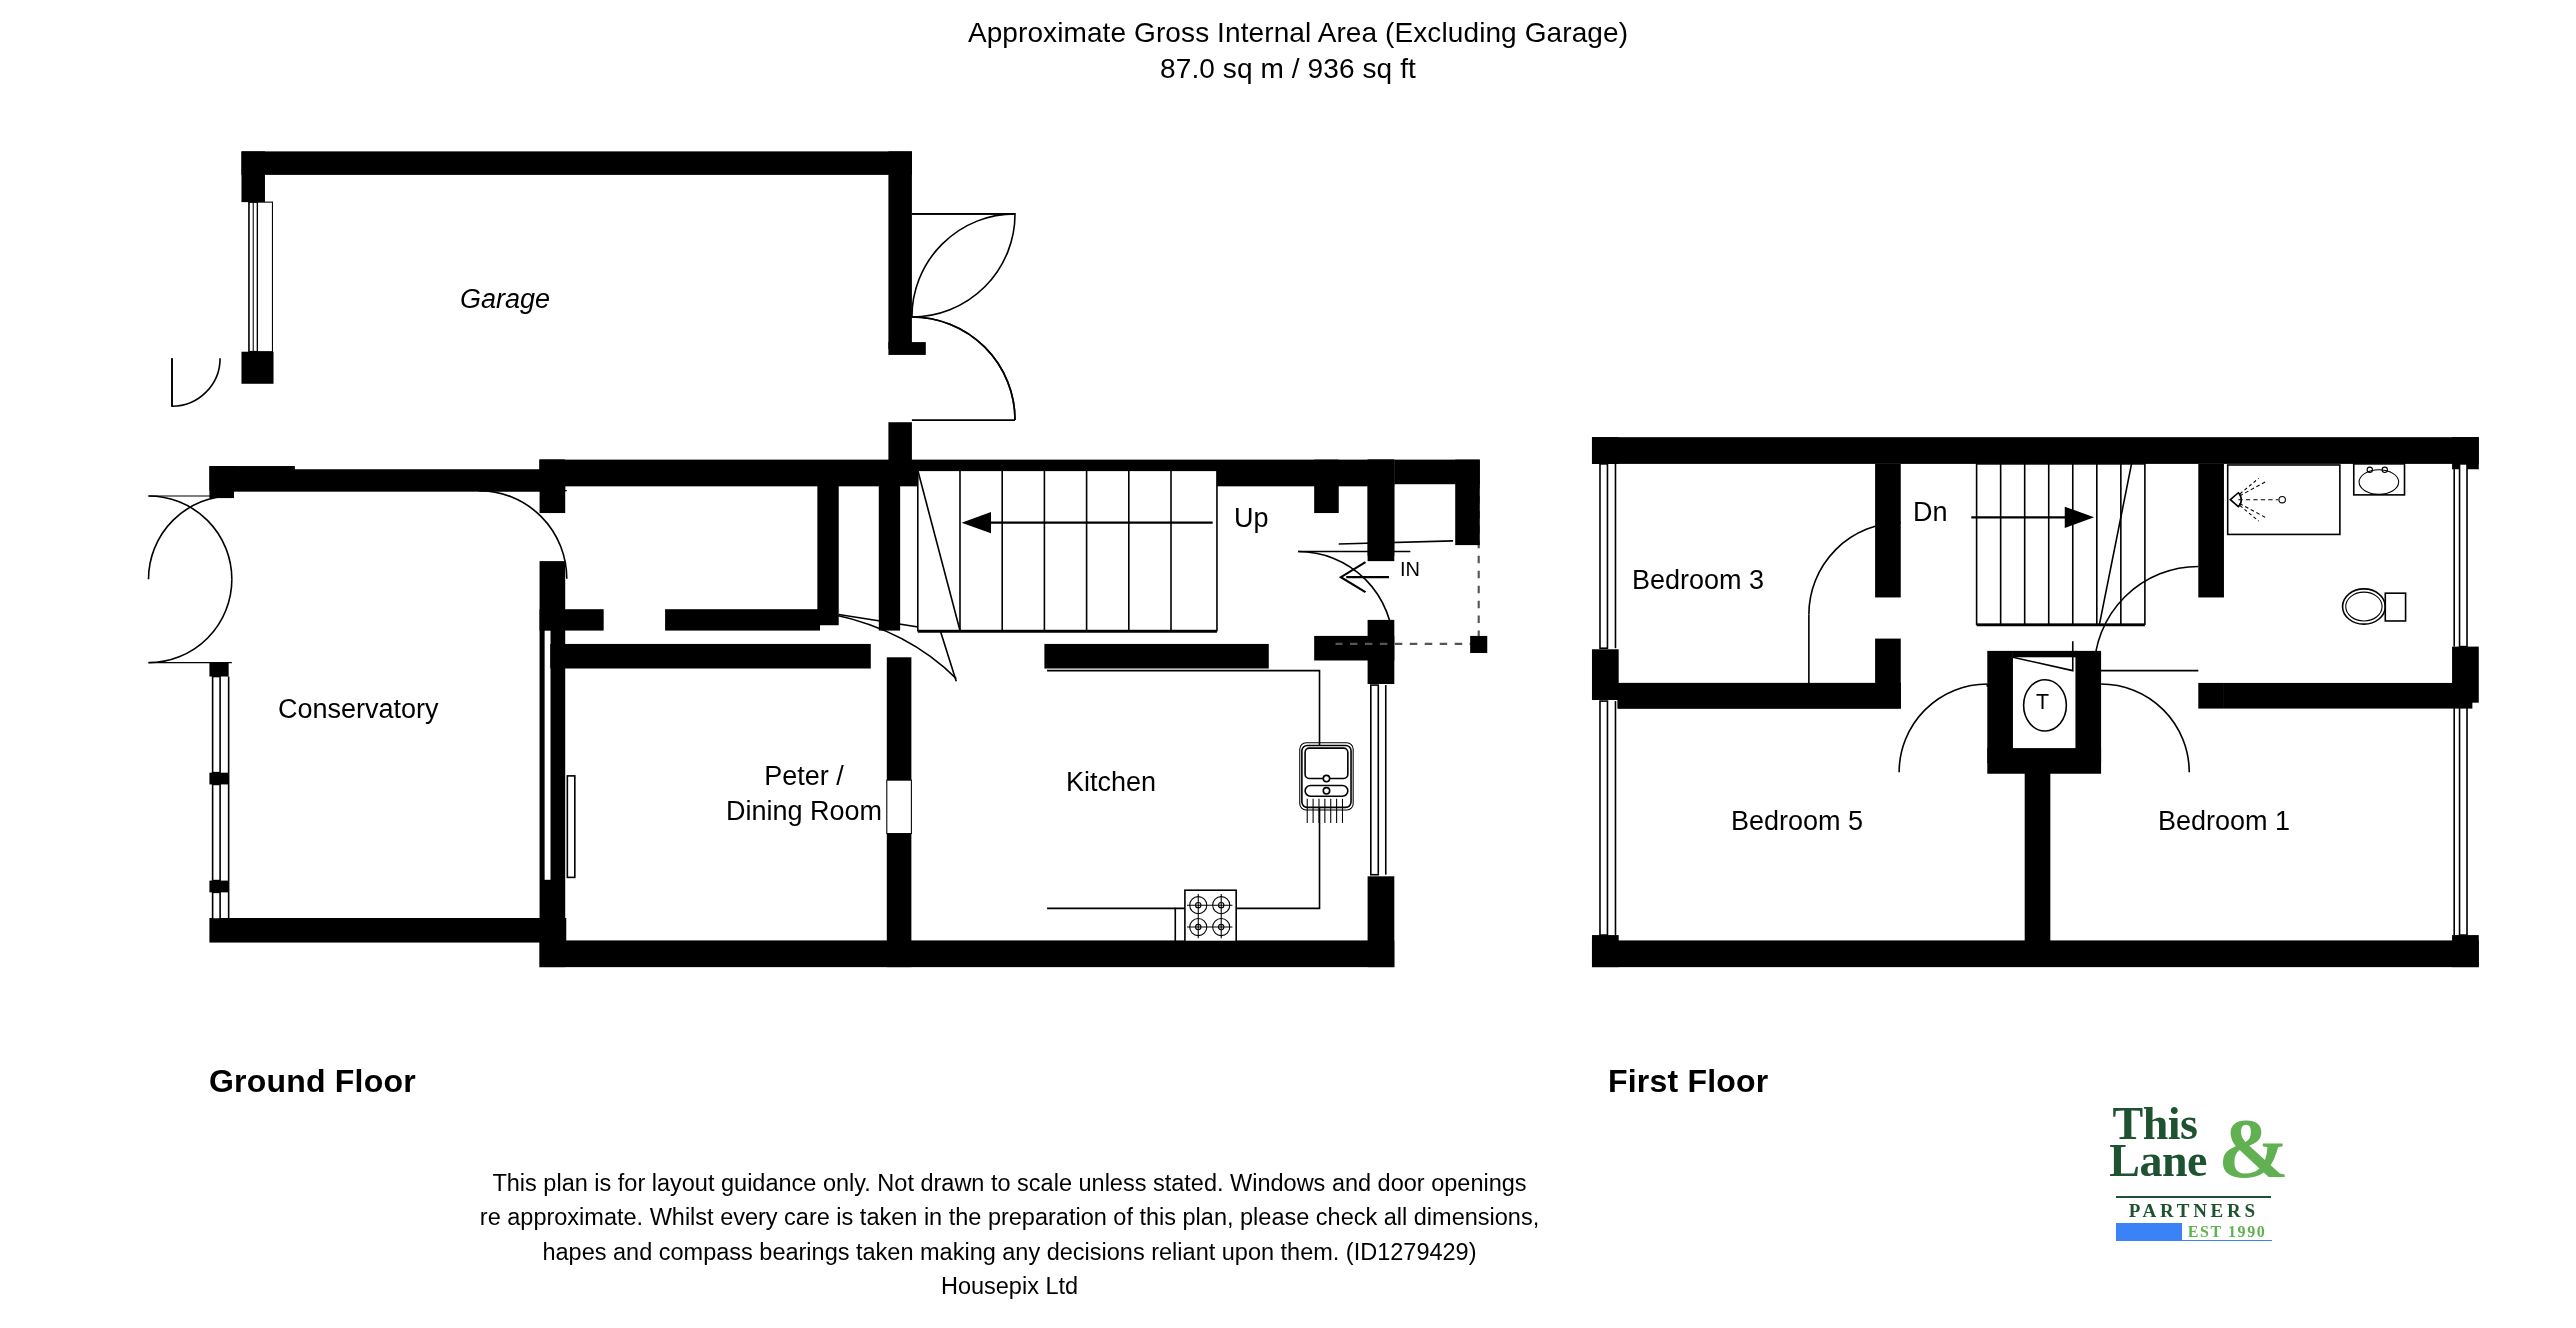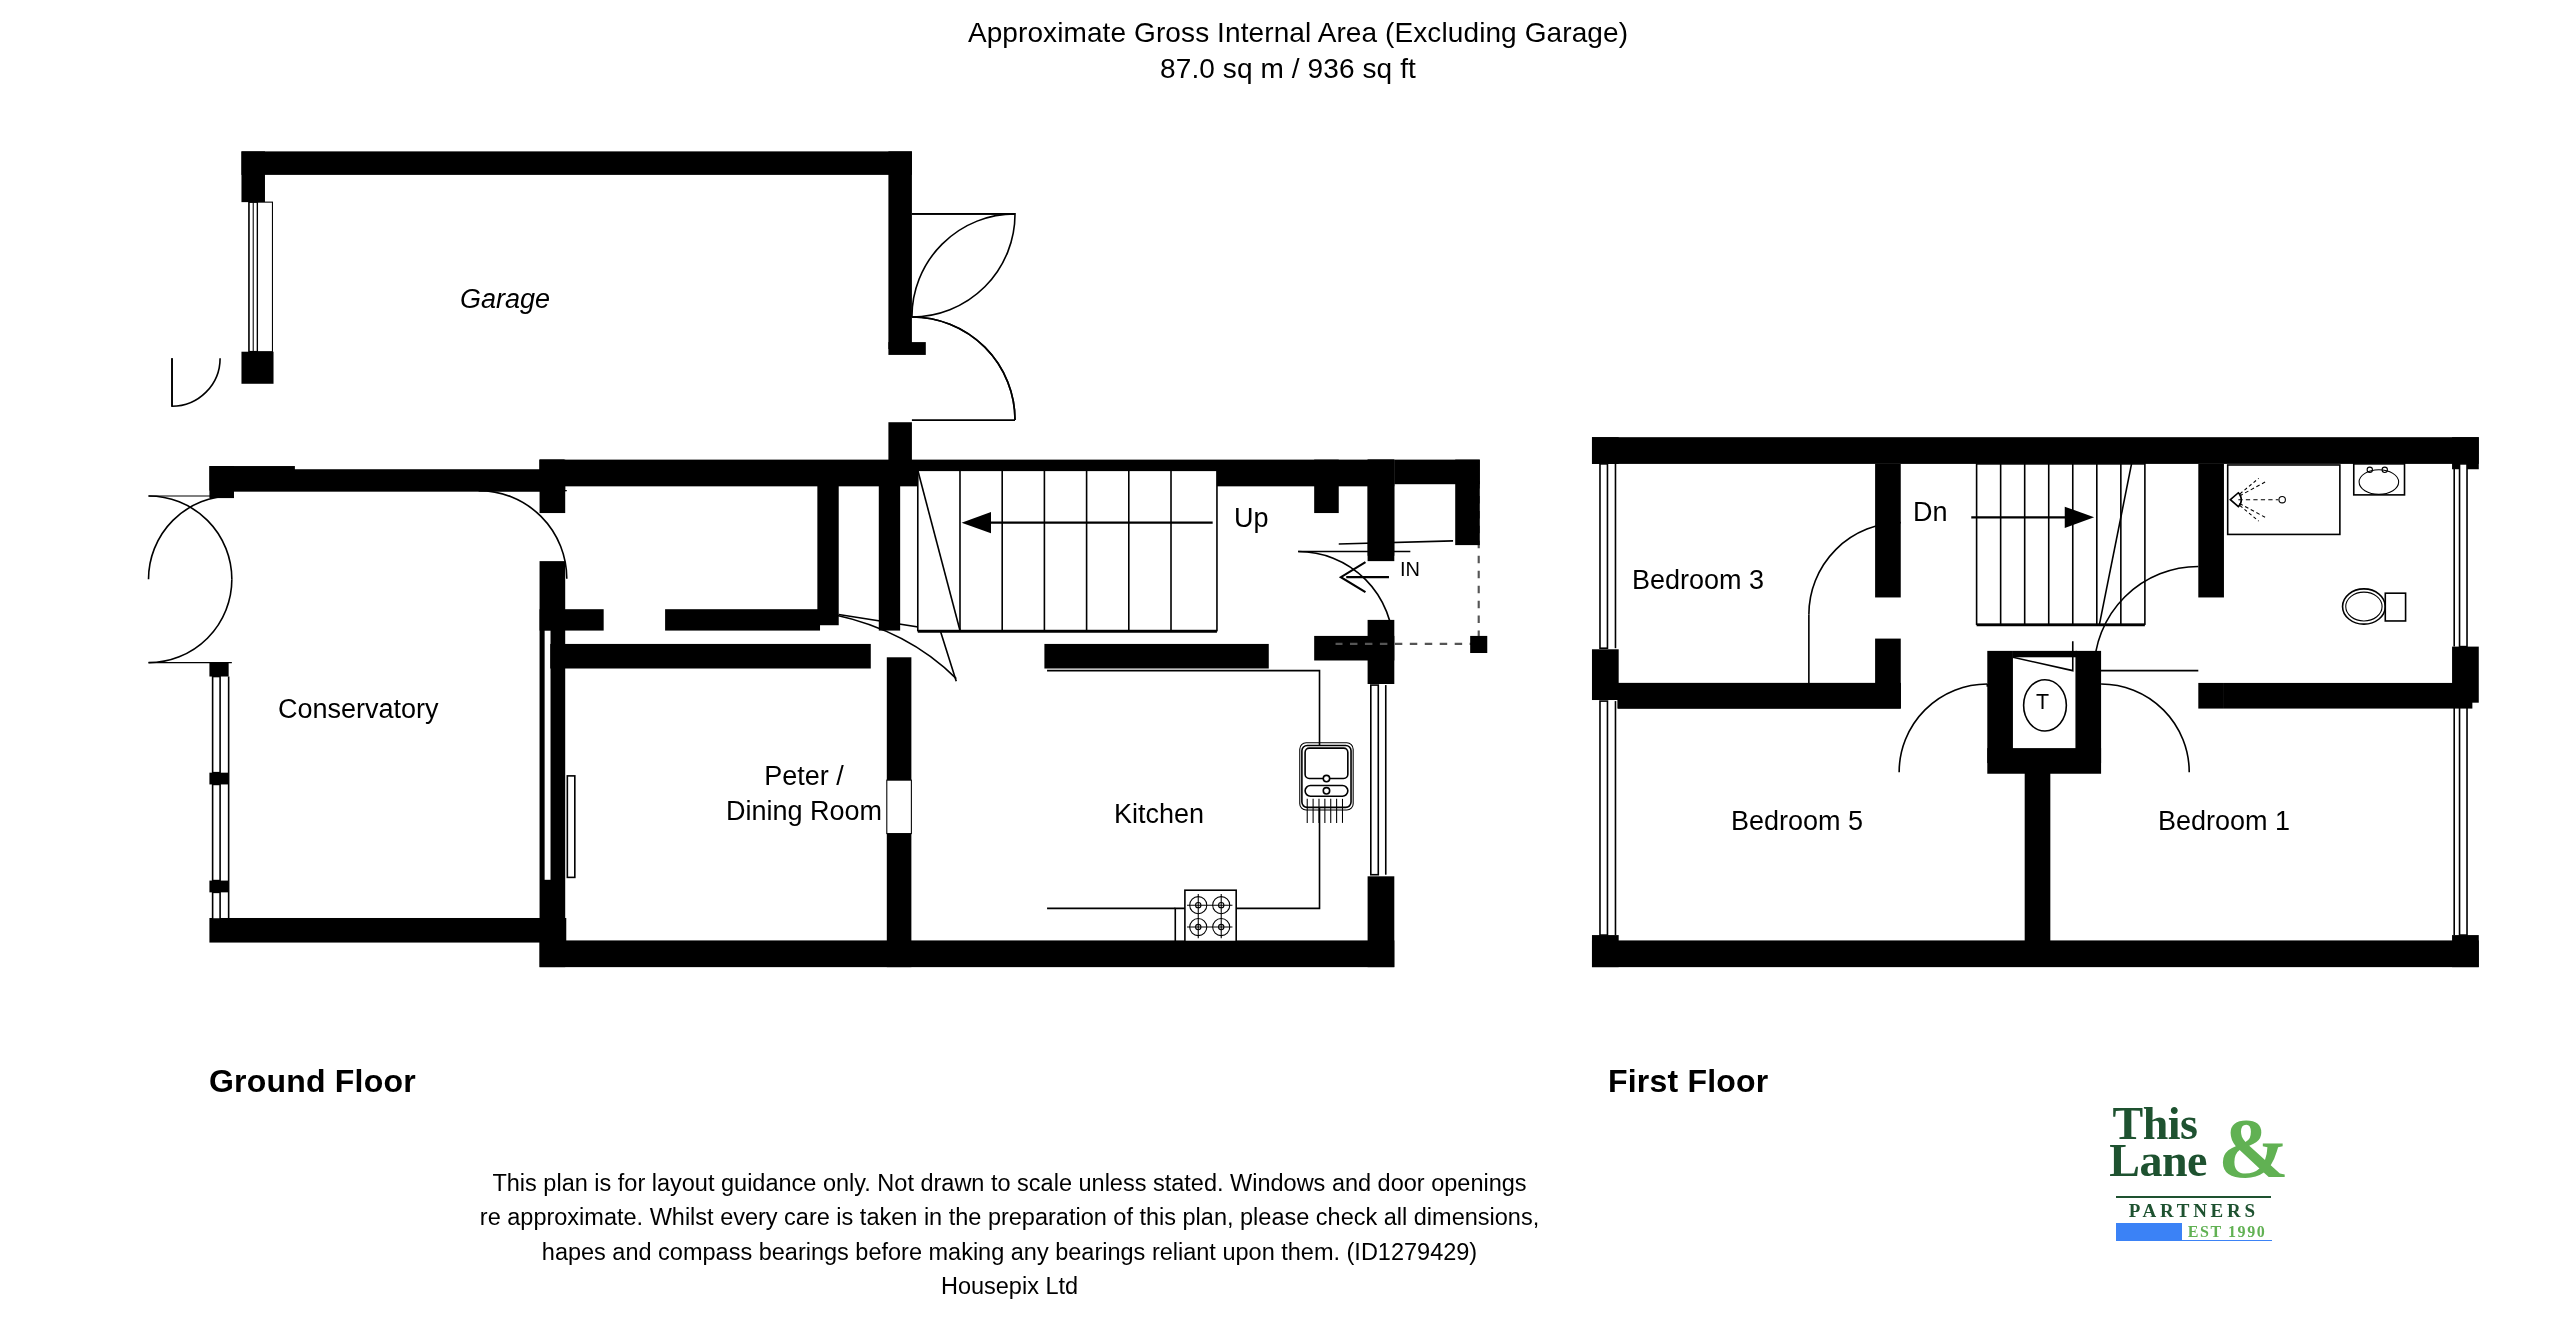--- a/index.html
+++ b/index.html
@@ -389,21 +389,21 @@
 
   <div class="room-label" id="lbl-garage" style="left:460px;top:284px;font-style:italic;">Garage</div>
 
   <div class="room-label" id="lbl-conservatory" style="left:278px;top:694px;">Conservatory</div>
 
   <div class="room-label two" id="lbl-living" style="left:708px;top:759px;width:192px;">
     <div>Peter  /</div>
     <div>Dining Room</div>
   </div>
 
-  <div class="room-label" id="lbl-kitchen" style="left:1114px;top:767px;margin-top:32px;">Kitchen</div>
+  <div class="room-label" id="lbl-kitchen" style="left:1066px;top:767px;">Kitchen</div>
 
   <div class="room-label" id="lbl-bedroom3" style="left:1632px;top:565px;">Bedroom 3</div>
 
   <div class="room-label" id="lbl-bedroom2" style="left:1731px;top:806px;">Bedroom 5</div>
 
   <div class="room-label" id="lbl-bedroom1" style="left:2158px;top:806px;">Bedroom 1</div>
 
   <div class="room-label" id="lbl-up" style="left:1234px;top:503px;">Up</div>
 
   <div class="room-label" id="lbl-in" style="left:1400px;top:558px;font-size:20px;">IN</div>
@@ -411,21 +411,21 @@
   <div class="room-label" id="lbl-dn" style="left:1913px;top:497px;">Dn</div>
 
   <div class="room-label" id="lbl-tank" style="left:2036px;top:690px;font-size:21.4px;">T</div>
 
   <div class="floor-caption" id="cap-ground">Ground Floor</div>
   <div class="floor-caption" id="cap-first">First Floor</div>
 
   <div class="footer">
     <div>This plan is for layout guidance only. Not drawn to scale unless stated. Windows and door openings</div>
     <div>re approximate. Whilst every care is taken in the preparation of this plan, please check all dimensions,</div>
-    <div>hapes and compass bearings before making any bearings reliant upon them. (ID1279429)</div>
+    <div>hapes and compass bearings taken making any decisions reliant upon them. (ID1279429)</div>
     <div>Housepix Ltd</div>
   </div>
 
   <div id="logo">
     <div class="logo-word" id="logo-peter">This</div>
     <div class="logo-word" id="logo-lane">Lane</div>
     <div id="logo-amp">&amp;</div>
     <div id="logo-rule1"></div>
     <div id="logo-partners">PARTNERS</div>
     <div id="logo-rule2"></div>

